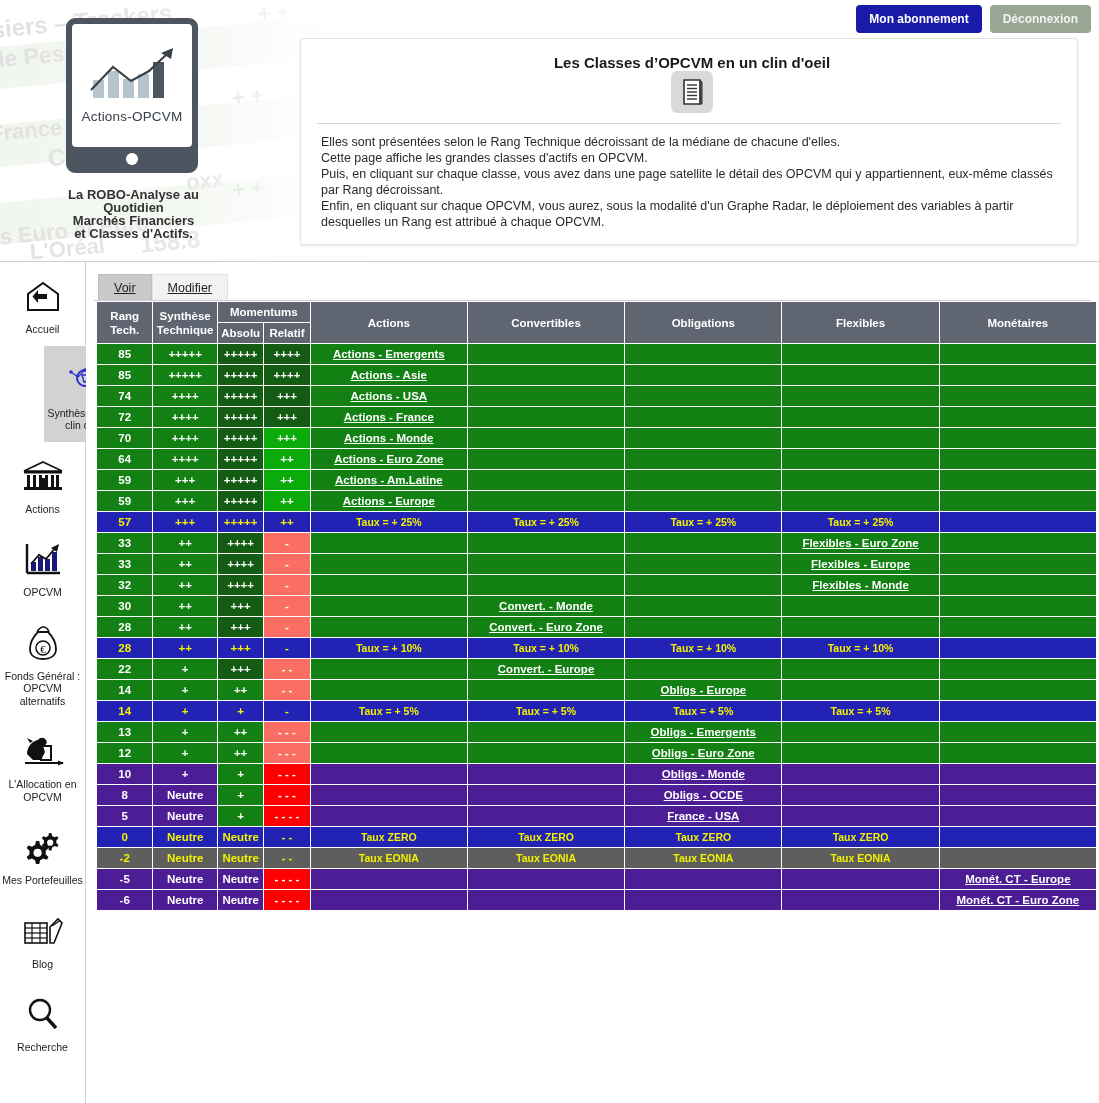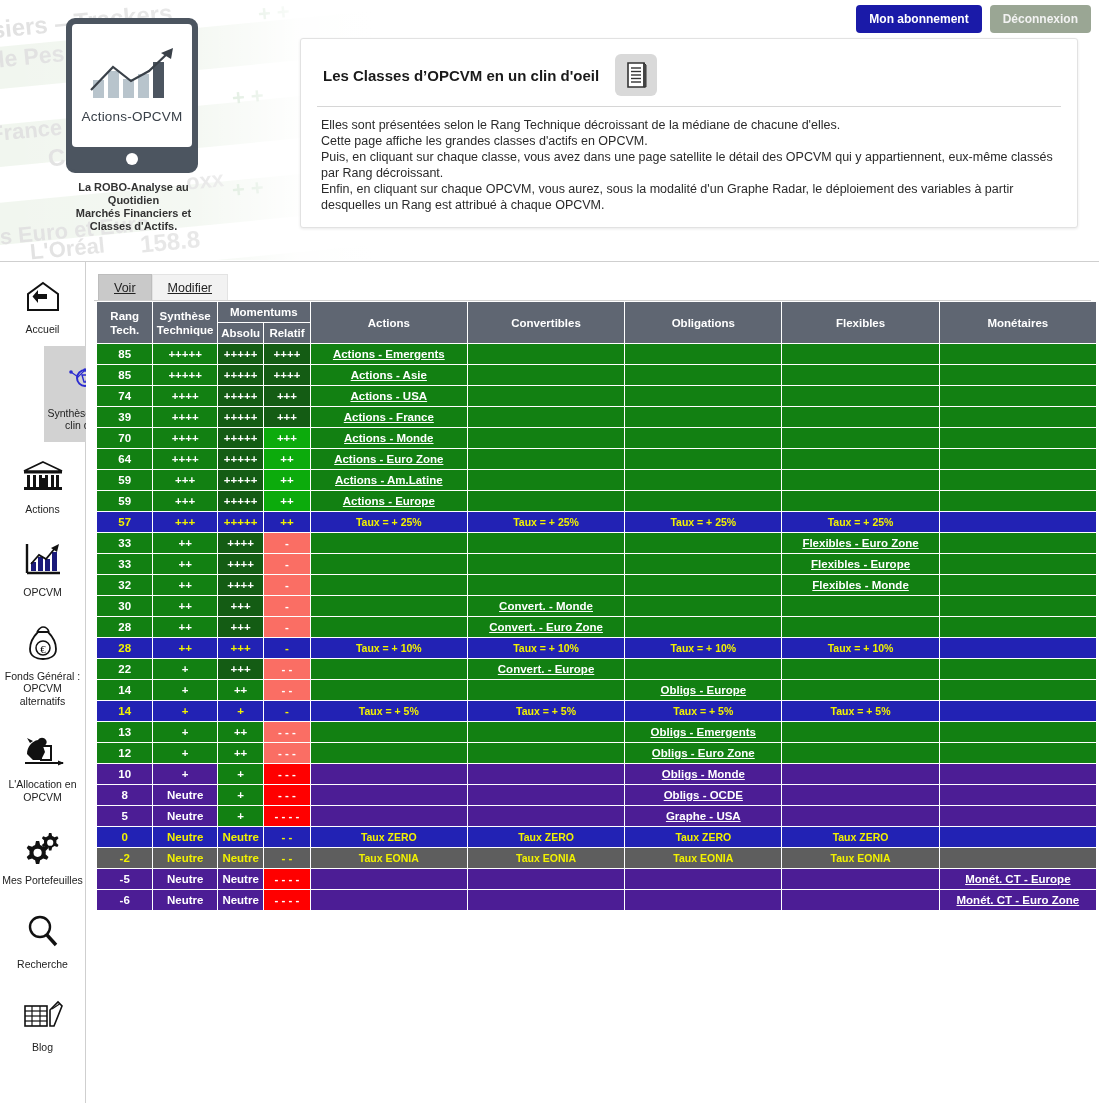--- a/index.html
+++ b/index.html
@@ -42,30 +42,30 @@
     background:#4c5560;box-sizing:border-box;position:relative;text-align:center;
   }
   #tablet-screen{
     position:absolute;left:3px;top:3px;right:3px;height:123px;background:#fff;
     border-radius:4px;display:flex;flex-direction:column;align-items:center;justify-content:center;
   }
   #tablet-home{
     position:absolute;left:50%;bottom:5px;margin-left:-6px;width:12px;height:12px;
     border-radius:50%;background:#fff;
   }
-  #logo-caption{margin-top:8px;font-size:11px;line-height:13px;color:#333;font-weight:bold;}
+  #logo-caption{margin-top:15px;font-size:13px;line-height:13px;color:#333;font-weight:bold;}
 
   
   #header-card{
     position:absolute;left:300px;top:38px;width:778px;min-height:160px;
     background:#fff;border:1px solid #e2e2e2;border-radius:3px;
     box-shadow:0 1px 3px rgba(0,0,0,.09);z-index:4;padding:12px 16px 14px 16px;
     box-sizing:border-box;
   }
-  #header-title-row{display:flex;align-items:center;gap:16px;padding:3px 0 10px 6px;}
+  #header-title-row{display:flex;align-items:center;padding:3px 0 10px 6px;flex-direction:column;}
   #header-title{font-size:15px;font-weight:bold;color:#1a1a1a;}
   #doc-icon-btn{
     width:42px;height:42px;background:#d9d9d9;border-radius:6px;border:none;
     display:flex;align-items:center;justify-content:center;cursor:pointer;
   }
   #header-rule{height:1px;background:#d6d6d6;margin:0 0 10px 0;}
   #header-desc{font-size:12.5px;line-height:16px;color:#2a2a2a;padding-left:4px;}
 
   
   #topbtns{position:absolute;right:8px;top:5px;display:flex;gap:8px;z-index:8;}
@@ -333,42 +333,42 @@
           <path d="M13,11 l3.2,0 l.9,4 a9,9 0 0 1 3,1.7 l3.8,-1.3 l1.6,2.7 l-2.9,2.8 a9,9 0 0 1 0,3.4 l2.9,2.8 l-1.6,2.7 l-3.8,-1.3 a9,9 0 0 1 -3,1.7 l-.9,4 l-3.2,0 l-.9,-4 a9,9 0 0 1 -3,-1.7 l-3.8,1.3 l-1.6,-2.7 l2.9,-2.8 a9,9 0 0 1 0,-3.4 l-2.9,-2.8 l1.6,-2.7 l3.8,1.3 a9,9 0 0 1 3,-1.7 Z"></path>
           <circle cx="14.6" cy="22.8" r="4.1" fill="#fff"></circle>
         </g>
       </svg>
     </span>
     <div class="side-label">Mes Portefeuilles</div>
   </div>
 
   <div class="side-item">
     <span class="side-ico">
-      <svg width="36" height="34" viewBox="0 0 36 34">
-        <circle cx="15" cy="13" r="10" fill="none" stroke="#111" stroke-width="2.4"></circle>
-        <line x1="22" y1="21" x2="31" y2="31" stroke="#111" stroke-width="3.4"></line>
-      </svg>
-    </span>
-    <div class="side-label">Recherche</div>
-  </div>
-
-  <div class="side-item">
-    <span class="side-ico">
       <svg width="42" height="32" viewBox="0 0 42 32">
         <rect x="3" y="8" width="22" height="20" fill="none" stroke="#111" stroke-width="1.6"></rect>
         <line x1="3" y1="13" x2="25" y2="13" stroke="#111" stroke-width="1.2"></line>
         <line x1="3" y1="18" x2="25" y2="18" stroke="#111" stroke-width="1.2"></line>
         <line x1="3" y1="23" x2="25" y2="23" stroke="#111" stroke-width="1.2"></line>
         <line x1="10" y1="8" x2="10" y2="28" stroke="#111" stroke-width="1.2"></line>
         <line x1="18" y1="8" x2="18" y2="28" stroke="#111" stroke-width="1.2"></line>
         <path d="M28,28 L28,12 L36,4 L40,8 L32,28 Z" fill="none" stroke="#111" stroke-width="1.6"></path>
         <line x1="30" y1="11" x2="37.5" y2="6" stroke="#111" stroke-width="1.2"></line>
       </svg>
     </span>
     <div class="side-label">Blog</div>
+  </div>
+
+  <div class="side-item">
+    <span class="side-ico">
+      <svg width="36" height="34" viewBox="0 0 36 34">
+        <circle cx="15" cy="13" r="10" fill="none" stroke="#111" stroke-width="2.4"></circle>
+        <line x1="22" y1="21" x2="31" y2="31" stroke="#111" stroke-width="3.4"></line>
+      </svg>
+    </span>
+    <div class="side-label">Recherche</div>
   </div>
 </div>
 
 <div id="main">
 
   <div id="tabs">
     <div class="tab active">
       <span class="tlabel">Voir</span>
     </div>
     <div class="tab inactive">
@@ -439,21 +439,21 @@
           <td class="g-mid">++++</td>
           <td class="g-dark">+++++</td>
           <td class="g-dark">+++</td>
           <td class="g-mid"><span class="cat-link">Actions - USA</span></td>
           <td class="g-mid"></td>
           <td class="g-mid"></td>
           <td class="g-mid"></td>
           <td class="g-mid"></td>
         </tr>
         <tr>
-          <td class="g-mid">39</td>
+          <td class="g-mid">72</td>
           <td class="g-mid">++++</td>
           <td class="g-dark">+++++</td>
           <td class="g-dark">+++</td>
           <td class="g-mid"><span class="cat-link">Actions - France</span></td>
           <td class="g-mid"></td>
           <td class="g-mid"></td>
           <td class="g-mid"></td>
           <td class="g-mid"></td>
         </tr>
         <tr>
@@ -654,21 +654,21 @@
           <td class="gray"></td>
           <td class="gray"></td>
         </tr>
         <tr>
           <td class="gray">5</td>
           <td class="gray">Neutre</td>
           <td class="g-mid">+</td>
           <td class="red">- - - -</td>
           <td class="gray"></td>
           <td class="gray"></td>
-          <td class="gray"><span class="cat-link">Graphe - USA</span></td>
+          <td class="gray"><span class="cat-link">France - USA</span></td>
           <td class="gray"></td>
           <td class="gray"></td>
         </tr>
         <tr>
           <td class="blue">0</td>
           <td class="blue">Neutre</td>
           <td class="blue">Neutre</td>
           <td class="blue">- -</td>
           <td class="rateblue"><span class="taux">Taux ZERO</span></td>
           <td class="rateblue"><span class="taux">Taux ZERO</span></td>

